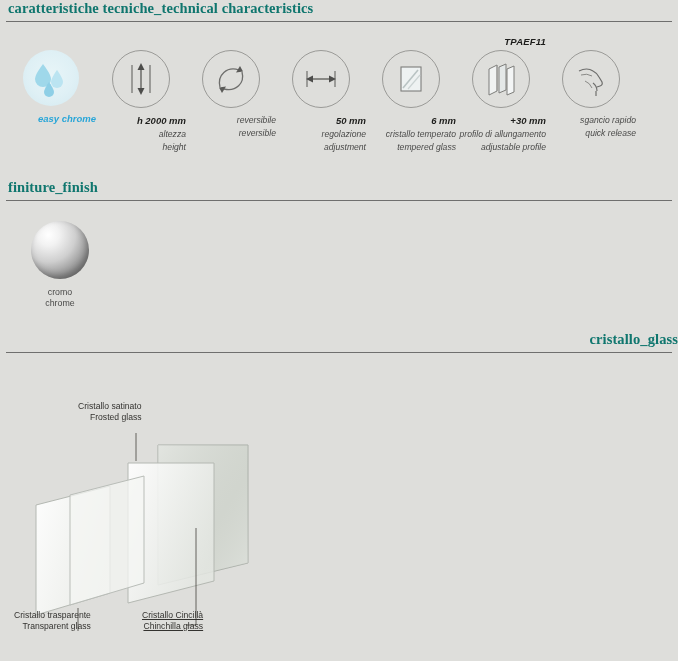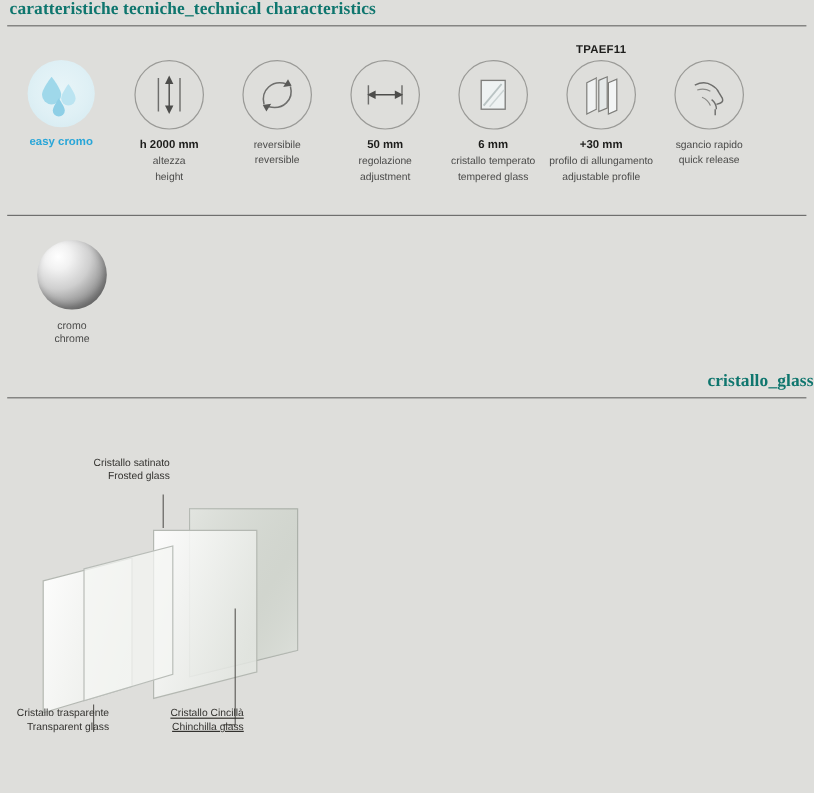--- a/index.html
+++ b/index.html
@@ -32,23 +32,24 @@
 
   
   .tech-row {
     display: flex;
     align-items: flex-start;
     justify-content: flex-start;
     padding: 14px 0 0 6px;
   }
   .tech-item {
     width: 90px;
-    text-align: center;
+    text-align: right;
     position: relative;
     margin-right: 0px;
+    font-style: italic;
   }
   .tech-code {
     font-size: 9.5px;
     font-weight: bold;
     color: #1d1d1b;
     height: 12px;
     margin-bottom: 2px;
     letter-spacing: 0.2px;
   }
   .circle {
@@ -129,21 +130,21 @@
 
     <div class="tech-item">
       <div class="tech-code"></div>
       <div class="circle easy">
         <svg class="ic" viewBox="0 0 56 56">
           <path d="M20 14 C20 14, 12 24, 12 29 a8 8 0 0 0 16 0 c0-5 -8-15 -8-15 z" fill="#9fd8ea"></path>
           <path d="M34 20 C34 20, 28 28, 28 32 a6 6 0 0 0 12 0 c0-4 -6-12 -6-12 z" fill="#bbe4f1"></path>
           <path d="M26 32 C26 32, 21 39, 21 42 a5 5 0 0 0 10 0 c0-3 -5-10 -5-10 z" fill="#8ecfe6"></path>
         </svg>
       </div>
-      <div class="tech-title blue">easy cromo</div>
+      <div class="tech-title blue">easy chrome</div>
       <div class="tech-sub"></div>
       <div class="tech-sub"></div>
     </div>
 
     <div class="tech-item">
       <div class="tech-code"></div>
       <div class="circle">
         <svg class="ic" viewBox="0 0 56 56">
           <line x1="19" y1="14" x2="19" y2="42" stroke="#6e6e6c" stroke-width="1.2"></line>
           <line x1="37" y1="14" x2="37" y2="42" stroke="#6e6e6c" stroke-width="1.2"></line>
@@ -230,20 +231,21 @@
       </div>
       <div class="tech-title"></div>
       <div class="tech-sub">sgancio rapido</div>
       <div class="tech-sub">quick release</div>
     </div>
 
   </div>
 </div>
 
 <div style="margin-top:26px;">
+  <div class="section-head">finiture_finish</div>
   <div class="rule"></div>
 
   <div class="finish-wrap">
     <div class="finish-item">
       <div class="sphere"></div>
       <div class="finish-label">cromo</div>
       <div class="finish-label" style="margin-top:0">chrome</div>
     </div>
   </div>
 </div>

